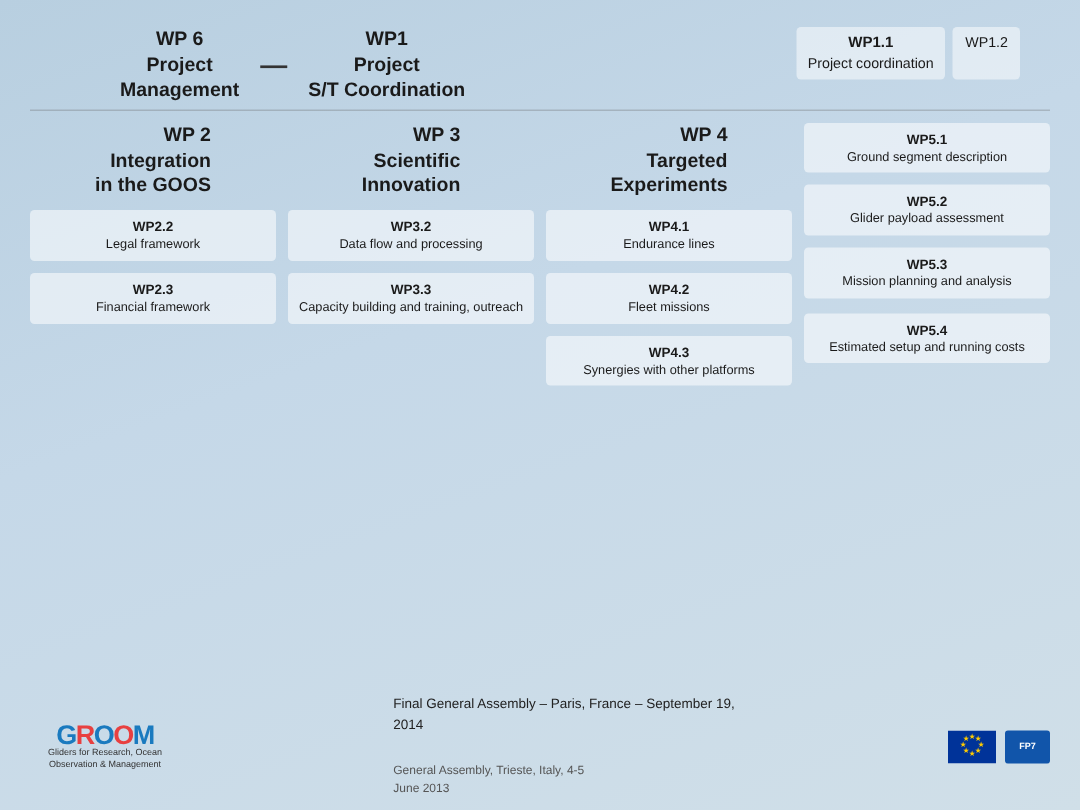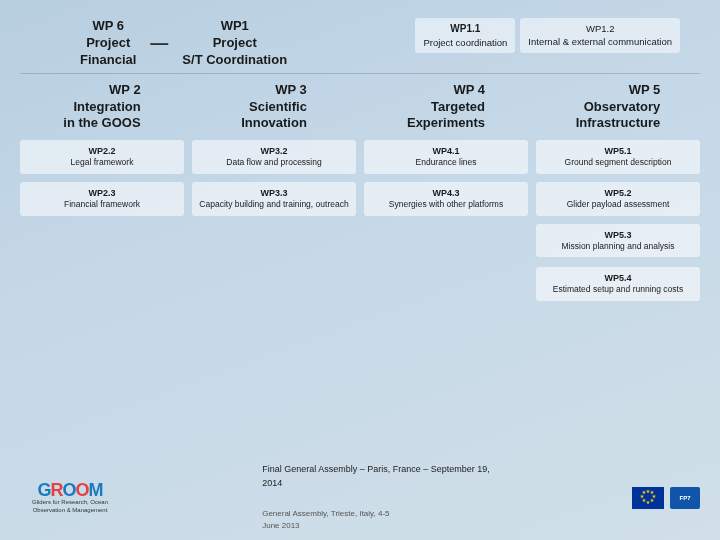--- a/index.html
+++ b/index.html
@@ -184,62 +184,61 @@
 </head>
 <body>
 
 <div class="main-container">
 
   <div class="top-row-inner">
     <div class="left-wp6-wp1">
       <div class="wp-box main-box">
         <div>WP 6</div>
         <div>Project</div>
-        <div>Financial</div>
+        <div>Management</div>
       </div>
       <div class="dash-separator">—</div>
       <div class="wp-box main-box">
         <div>WP1</div>
         <div>Project</div>
         <div>S/T Coordination</div>
       </div>
     </div>
 
     <div class="right-wp1-sub">
       <div class="wp1-1-box">
         <div class="wp-label">WP1.1</div>
         <div>Project coordination</div>
       </div>
       <div class="wp1-2-box">
         <div class="wp-label">WP1.2</div>
-        <div>Internal &amp; external communication</div>
       </div>
     </div>
   </div>
 
   <div class="divider-line"></div>
 
   <div class="mid-row" id="columns-container">
   <div class="wp-column">
         <div class="wp-main-label"><strong>WP 2</strong><br>Integration<br>in the GOOS</div>
         <div class="wp-sub-item"><span class="sub-label">WP2.2</span>Legal framework</div>
         <div class="wp-sub-item"><span class="sub-label">WP2.3</span>Financial framework</div>
       </div>
       <div class="wp-column">
         <div class="wp-main-label"><strong>WP 3</strong><br>Scientific<br>Innovation</div>
         <div class="wp-sub-item"><span class="sub-label">WP3.2</span>Data flow and processing</div>
         <div class="wp-sub-item"><span class="sub-label">WP3.3</span>Capacity building and training, outreach</div>
       </div>
       <div class="wp-column">
         <div class="wp-main-label"><strong>WP 4</strong><br>Targeted<br>Experiments</div>
         <div class="wp-sub-item"><span class="sub-label">WP4.1</span>Endurance lines</div>
+        <div class="wp-sub-item"><span class="sub-label">WP4.2</span>Fleet missions</div>
         <div class="wp-sub-item"><span class="sub-label">WP4.3</span>Synergies with other platforms</div>
       </div>
       <div class="wp-column">
-        <div class="wp-main-label"><strong>WP 5</strong><br>Observatory<br>Infrastructure</div>
         <div class="wp-sub-item"><span class="sub-label">WP5.1</span>Ground segment description</div>
         <div class="wp-sub-item"><span class="sub-label">WP5.2</span>Glider payload assessment</div>
         <div class="wp-sub-item"><span class="sub-label">WP5.3</span>Mission planning and analysis</div>
         <div class="wp-sub-item wp5-extra"><span class="sub-label">WP5.4</span>Estimated setup and running costs</div>
       </div>
     </div>
 
   <div class="footer">
     <div class="footer-logos">
       <div class="logo-groom">

